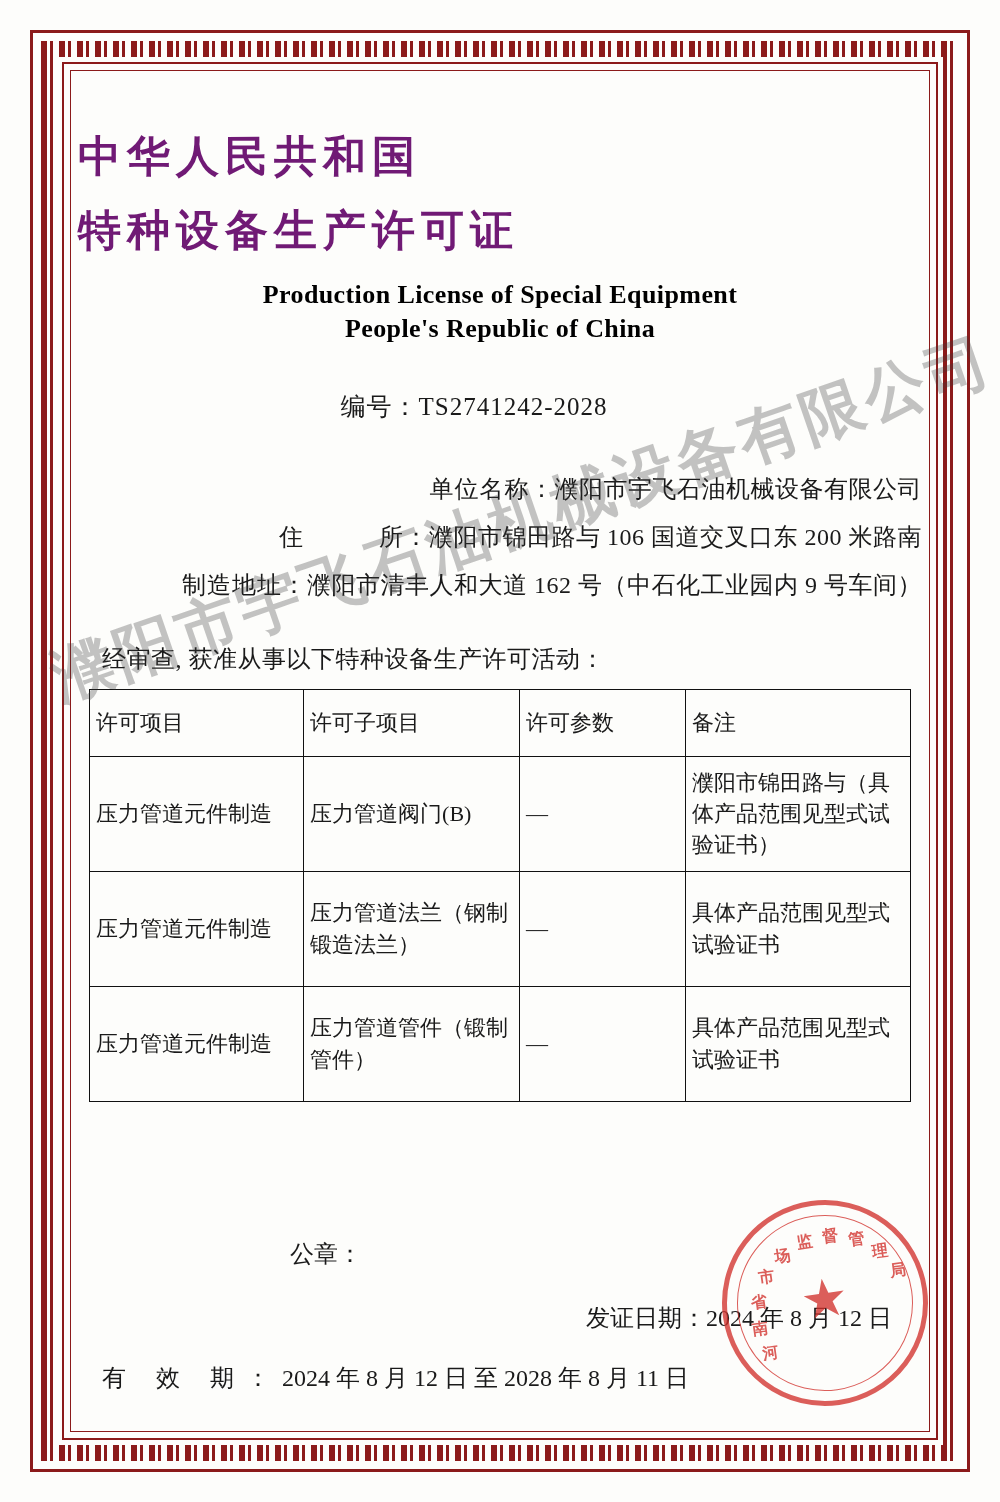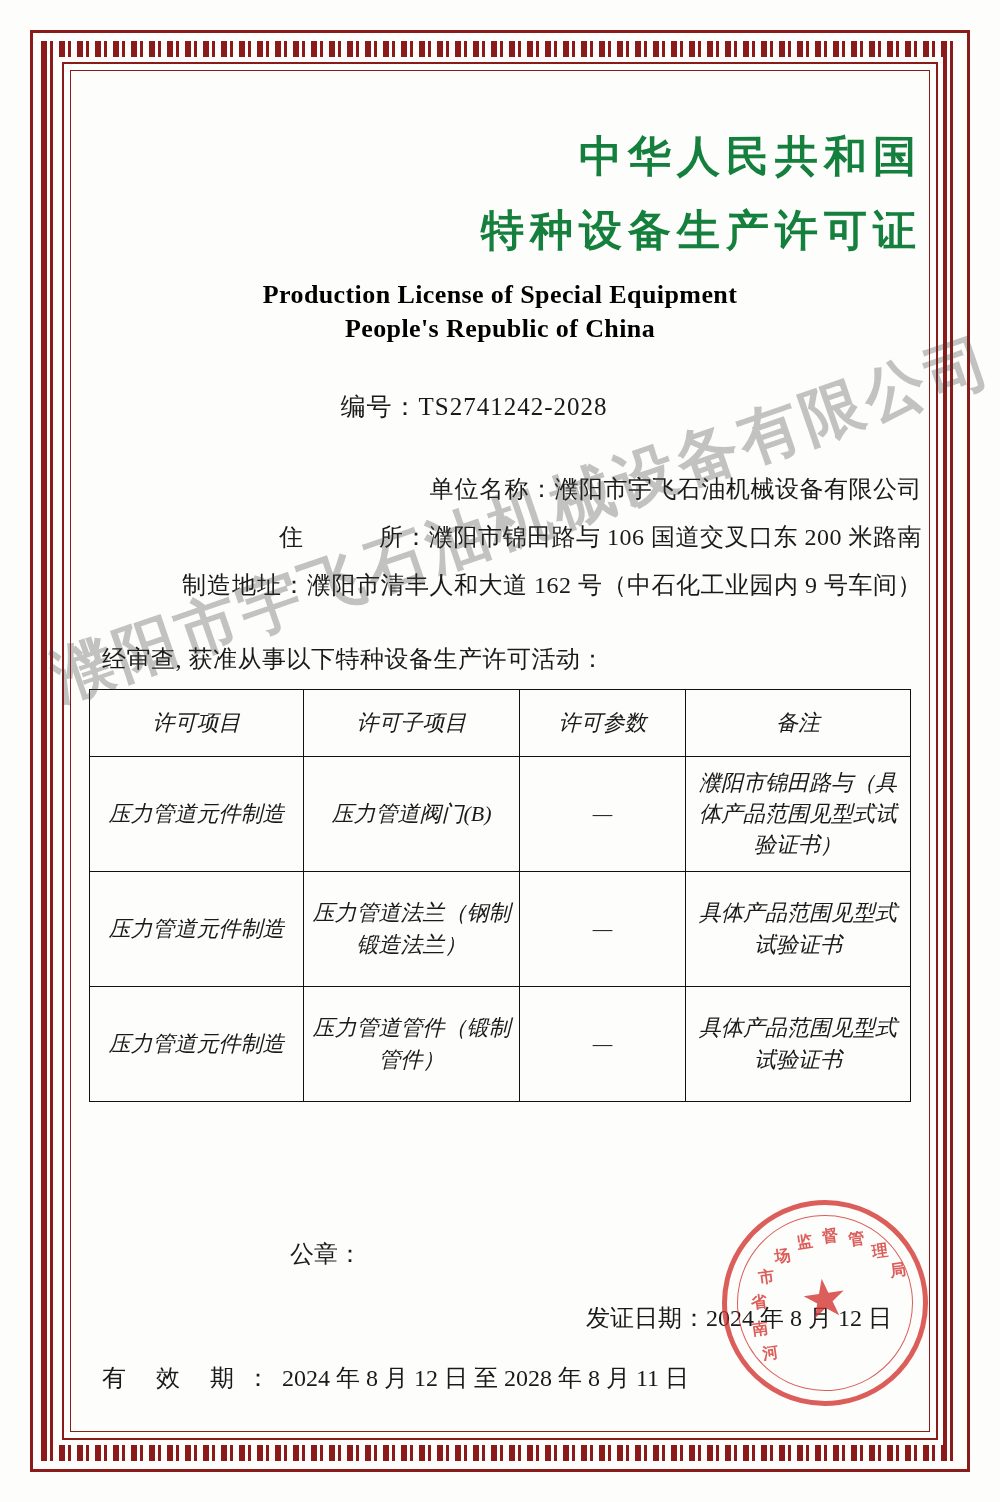--- a/index.html
+++ b/index.html
@@ -59,22 +59,22 @@
   }
 
   .content {
     position: absolute;
     left: 78px; top: 78px;
     right: 78px; bottom: 78px;
   }
 
   
   .title-cn1, .title-cn2 {
-    text-align: right;
-    color: #15803d;
+    text-align: left;
+    color: #701a75;
     font-weight: bold;
     letter-spacing: 6px;
     font-family: "DejaVu Serif", "Liberation Serif", serif;
   }
   .title-cn1 {
     font-size: 43px;
     margin-top: 52px;
     line-height: 1.25;
   }
   .title-cn2 {
@@ -123,25 +123,24 @@
   
   table.license-table {
     margin: 14px auto 0 auto;
     width: 822px;
     border-collapse: collapse;
     font-size: 22px;
   }
   table.license-table th,
   table.license-table td {
     border: 1.5px solid #111;
-    text-align: center;
+    text-align: left;
     vertical-align: middle;
     padding: 10px 6px;
     line-height: 1.42;
-    font-style: italic;
   }
   table.license-table th { font-weight: normal; height: 46px; }
   table.license-table td { height: 94px; }
   .col1 { width: 216px; }
   .col2 { width: 216px; }
   .col3 { width: 164px; }
   .col4 { width: 226px; }
   .dash { font-size: 22px; }
 
   

